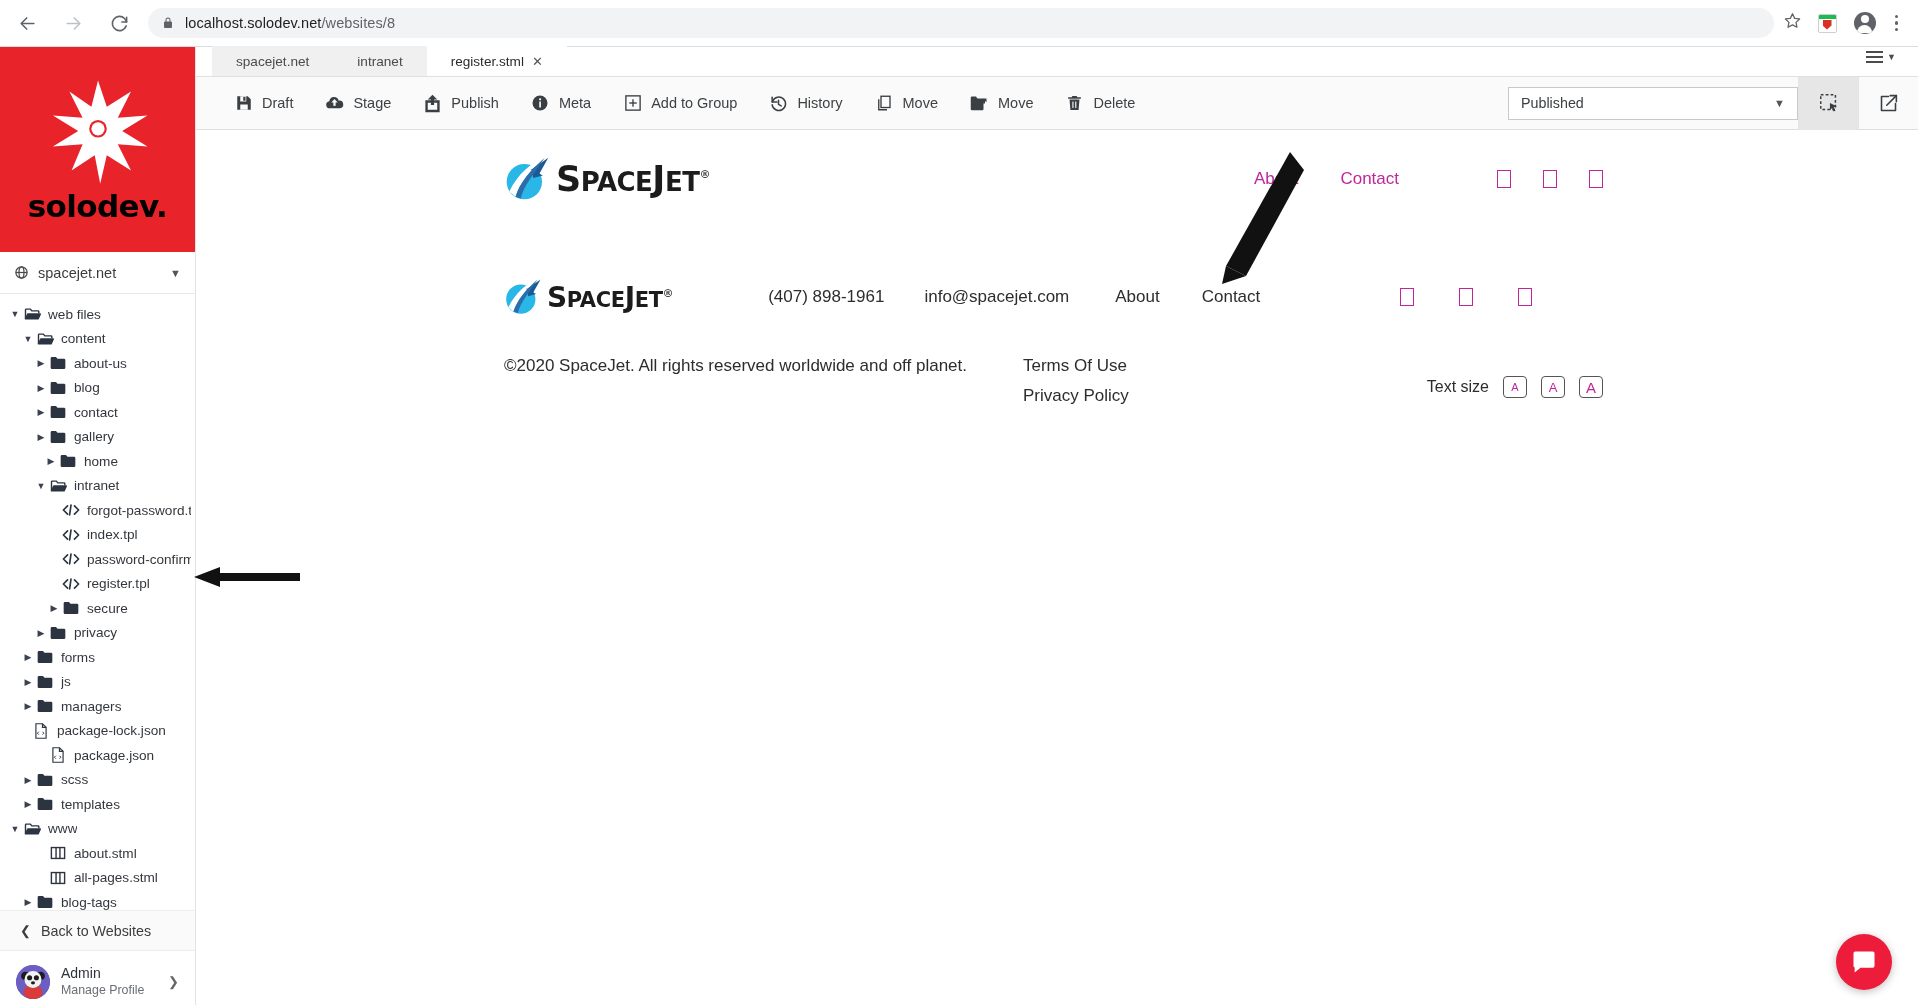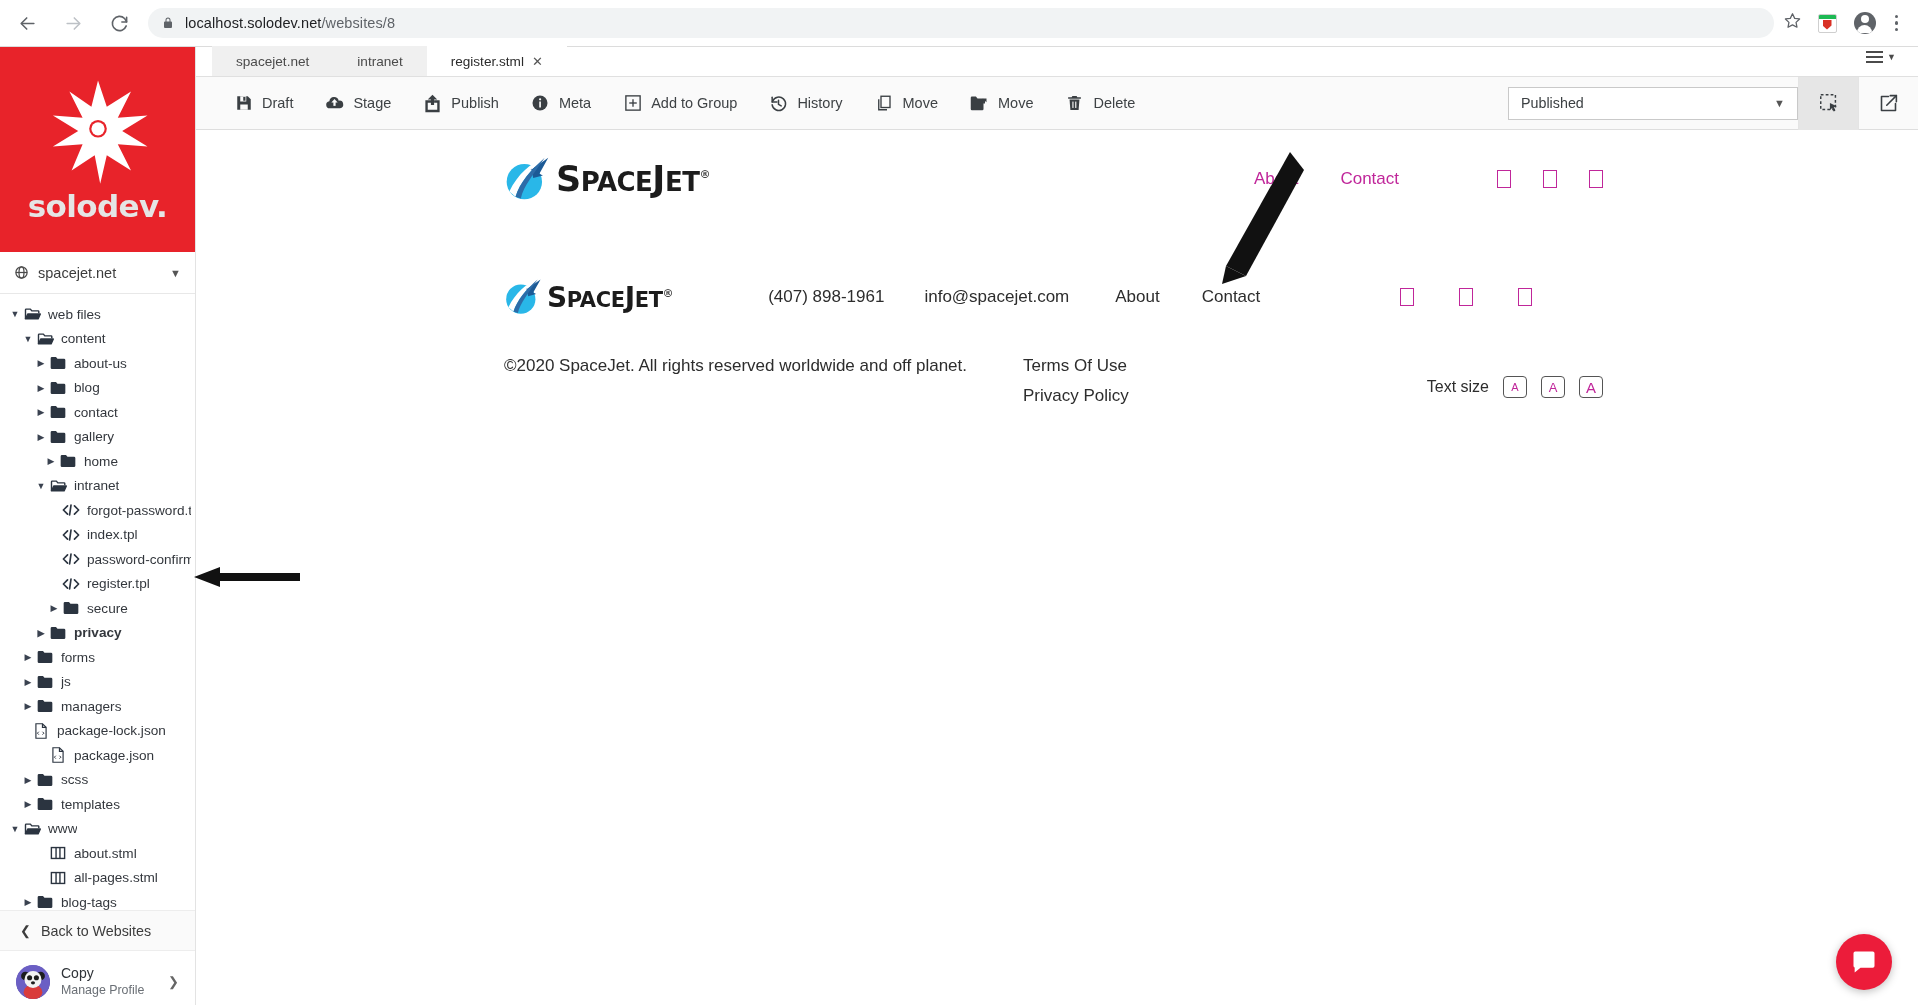--- a/index.html
+++ b/index.html
@@ -75,21 +75,21 @@
     border-right: 1px solid #e3e3e3;
     display: flex; flex-direction: column;
     position: relative;
   }
   .logo-block {
     height: 205px; background: #e8232a;
     display:flex; flex-direction:column; align-items:center; justify-content:center;
   }
   .logo-star { width: 112px; height: 110px; }
   .logo-word {
-    color:#e5e5e5; font-size: 31px; font-weight: 700; letter-spacing:-0.6px;
+    color:#000000; font-size: 31px; font-weight: 700; letter-spacing:-0.6px;
     margin-top: 2px; font-family: "DejaVu Sans", sans-serif;
   }
 
   .site-select {
     height: 42px; display:flex; align-items:center; padding: 0 14px;
     border-bottom: 1px solid #e8e8e8; gap: 9px; cursor: pointer;
   }
   .globe { color:#4a4a4a; font-size: 14px; display:flex; }
   .site-name { font-size: 14.5px; color: #3c3c3c; flex: 1; }
   .chev-down { color:#555; font-size: 11px; }
@@ -438,21 +438,21 @@
         </div>
         <div class="tnode" style="padding-left: 47px;">
           <span class="caret closed"></span>
           <span class="ic">
             <svg width="16" height="14" viewBox="0 0 24 20" fill="#2b3440">
               <path d="M1 3a2 2 0 0 1 2-2h6l2.2 2.6H21a2 2 0 0 1 2 2V17a2 2 0 0 1-2 2H3a2 2 0 0 1-2-2z"></path>
             </svg>
           </span>
           <span class="lbl">secure</span>
         </div>
-        <div class="tnode" style="padding-left: 34px; font-weight: bold;">
+        <div class="tnode" style="padding-left: 34px;">
           <span class="caret closed"></span>
           <span class="ic">
             <svg width="16" height="14" viewBox="0 0 24 20" fill="#2b3440">
               <path d="M1 3a2 2 0 0 1 2-2h6l2.2 2.6H21a2 2 0 0 1 2 2V17a2 2 0 0 1-2 2H3a2 2 0 0 1-2-2z"></path>
             </svg>
           </span>
           <span class="lbl">privacy</span>
         </div>
         <div class="tnode" style="padding-left: 21px;">
           <span class="caret closed"></span>
@@ -576,21 +576,21 @@
           <ellipse cx="20" cy="32" rx="11" ry="9" fill="#d93b3b"></ellipse>
           <circle cx="11" cy="13" r="5" fill="#1d1d1d"></circle>
           <circle cx="29" cy="13" r="5" fill="#1d1d1d"></circle>
           <circle cx="20" cy="17" r="10" fill="#f2f2f2"></circle>
           <circle cx="16" cy="15" r="3" fill="#1d1d1d"></circle>
           <circle cx="24" cy="15" r="3" fill="#1d1d1d"></circle>
           <ellipse cx="20" cy="21" rx="2.4" ry="1.8" fill="#1d1d1d"></ellipse>
         </svg>
       </span>
       <span class="meta">
-        <span class="nm" style="display:block">Copy</span>
+        <span class="nm" style="display:block">Admin</span>
         <span class="sub" style="display:block">Manage Profile</span>
       </span>
       <span class="arrow">❯</span>
     </div>
   </div>
 
   <div class="main">
 
     <div class="tabbar" id="tabbar">
       <div class="ftab">

